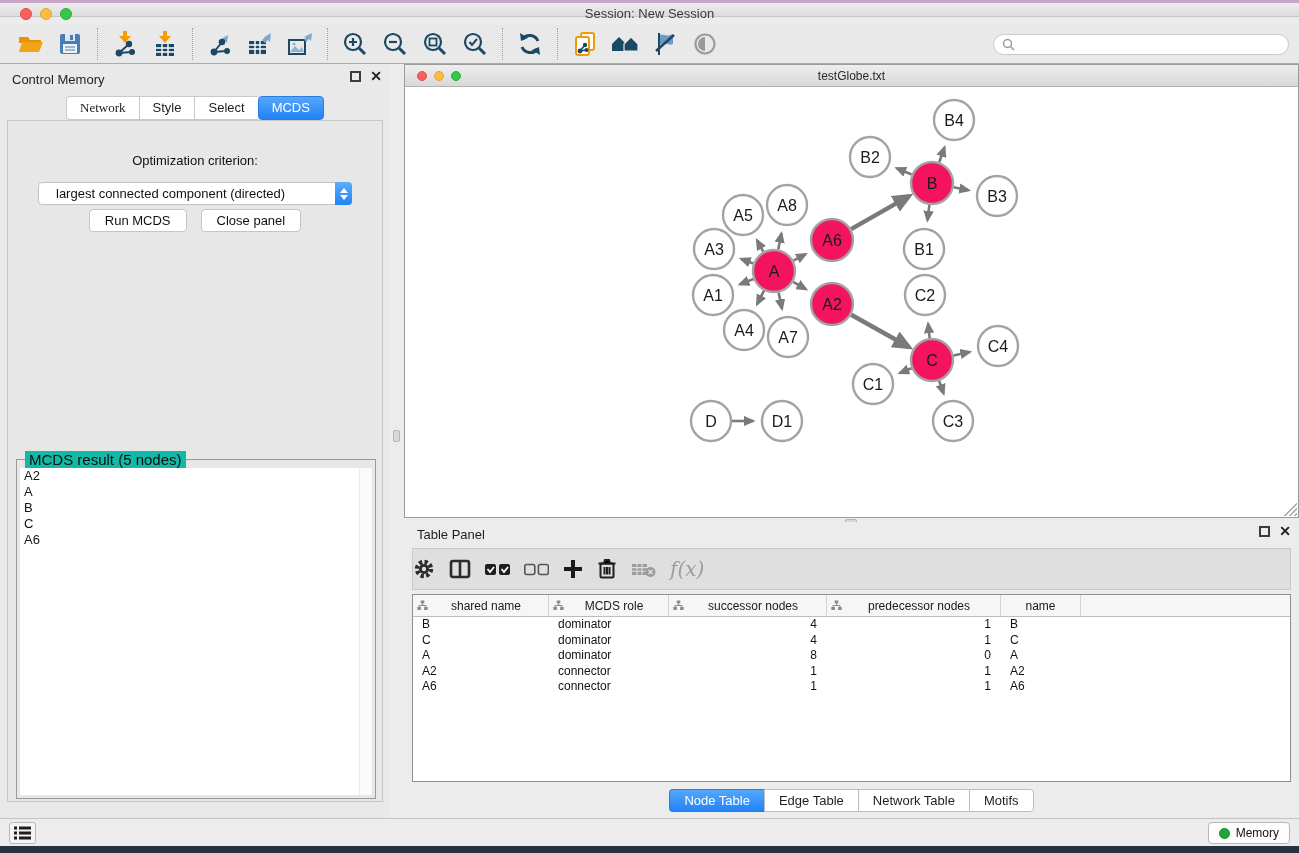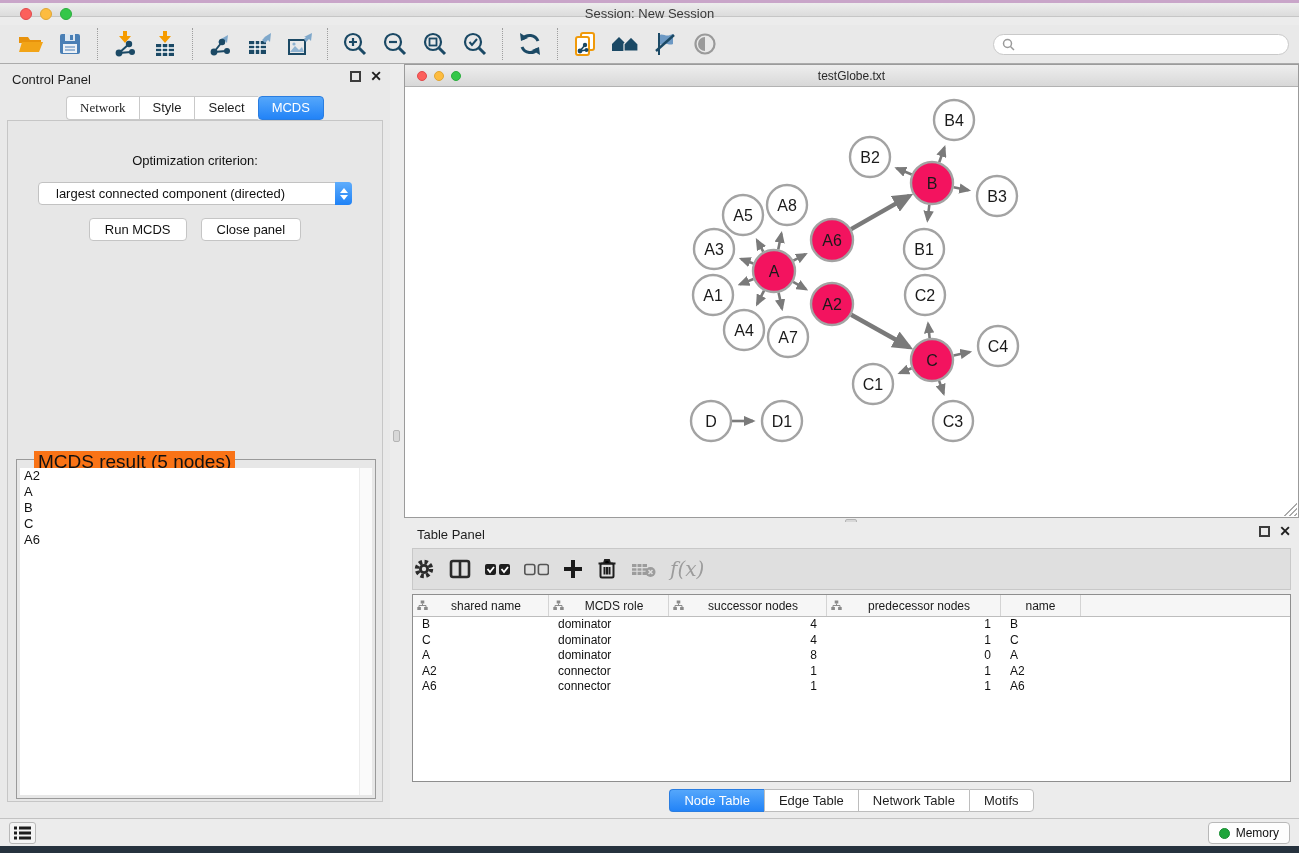--- a/index.html
+++ b/index.html
@@ -68,31 +68,31 @@
     display:flex; align-items:center; position:relative;
   }
   .criterion-select .sel-text { flex:1; padding-left:17px; font-size:13px; color:#111; white-space:nowrap; }
   .sel-stepper {
     width:17px; height:23px; margin-right:-1px; border-radius:0 4px 4px 0;
     background:linear-gradient(#5FADFC,#1F82F6);
     display:flex; flex-direction:column; align-items:center; justify-content:center; gap:2px;
   }
   .sel-stepper .up { width:0; height:0; border-left:4px solid transparent; border-right:4px solid transparent; border-bottom:5px solid #FFF; }
   .sel-stepper .down { width:0; height:0; border-left:4px solid transparent; border-right:4px solid transparent; border-top:5px solid #FFF; }
-  .cp-buttons { display:flex; justify-content:center; gap:14px; margin-top:13px; }
+  .cp-buttons { display:flex; justify-content:center; gap:14px; margin-top:4px; }
   .btn {
     background:#FFF; border:1px solid #C5C5C5; border-radius:4px;
     font-size:13px; padding:3px 15px; color:#111; font-family:"Liberation Sans",sans-serif;
   }
   .result-box {
     position:absolute; left:8px; right:6px; top:338px; bottom:2px;
     border:1px solid #9A9A9A;
   }
   .result-legend {
-    position:absolute; top:-9px; left:17px; background:#f97316; padding:0 4px; font-size:19px; color:#111;
+    position:absolute; top:-9px; left:8px; background:#14b8a6; padding:0 4px; font-size:15px; color:#111;
   }
   .result-list {
     position:absolute; left:3px; right:3px; top:8px; bottom:3px; background:#FFF; overflow:hidden;
   }
   .result-scrollbar { position:absolute; right:0; top:0; bottom:0; width:13px; background:#FAFAFA; border-left:1px solid #ECECEC; }
   .result-item { font-size:13px; line-height:16px; padding-left:4px; color:#111; }
 
   .v-splitter { position:absolute; left:390px; top:64px; width:14px; height:754px; }
   .v-handle { position:absolute; left:3px; top:366px; width:7px; height:12px; background:#D8D8D8; border:1px solid #B5B5B5; border-radius:2px; }
 
@@ -315,21 +315,21 @@
     <svg width="13" height="13" viewBox="0 0 13 13">
         <circle cx="5.5" cy="5.5" r="4" fill="none" stroke="#9A9A9A" stroke-width="1.5"></circle>
         <path stroke="#9A9A9A" stroke-width="1.5" d="M8.5 8.5 L12 12"></path>
       </svg>
     <input type="text" placeholder="" style="">
   </div>
 </div>
 
 <div class="control-panel">
   <div class="cp-header">
-    <span class="cp-title">Control Panel</span>
+    <span class="cp-title">Control Memory</span>
     <span class="win-btns">
       <span class="float-btn"></span>
       <span class="close-btn">✕</span>
     </span>
   </div>
   <div class="cp-tabs">
     <div class="tab">Network</div>
     <div class="tab">Style</div>
     <div class="tab">Select</div>
     <div class="tab active">MCDS</div>

